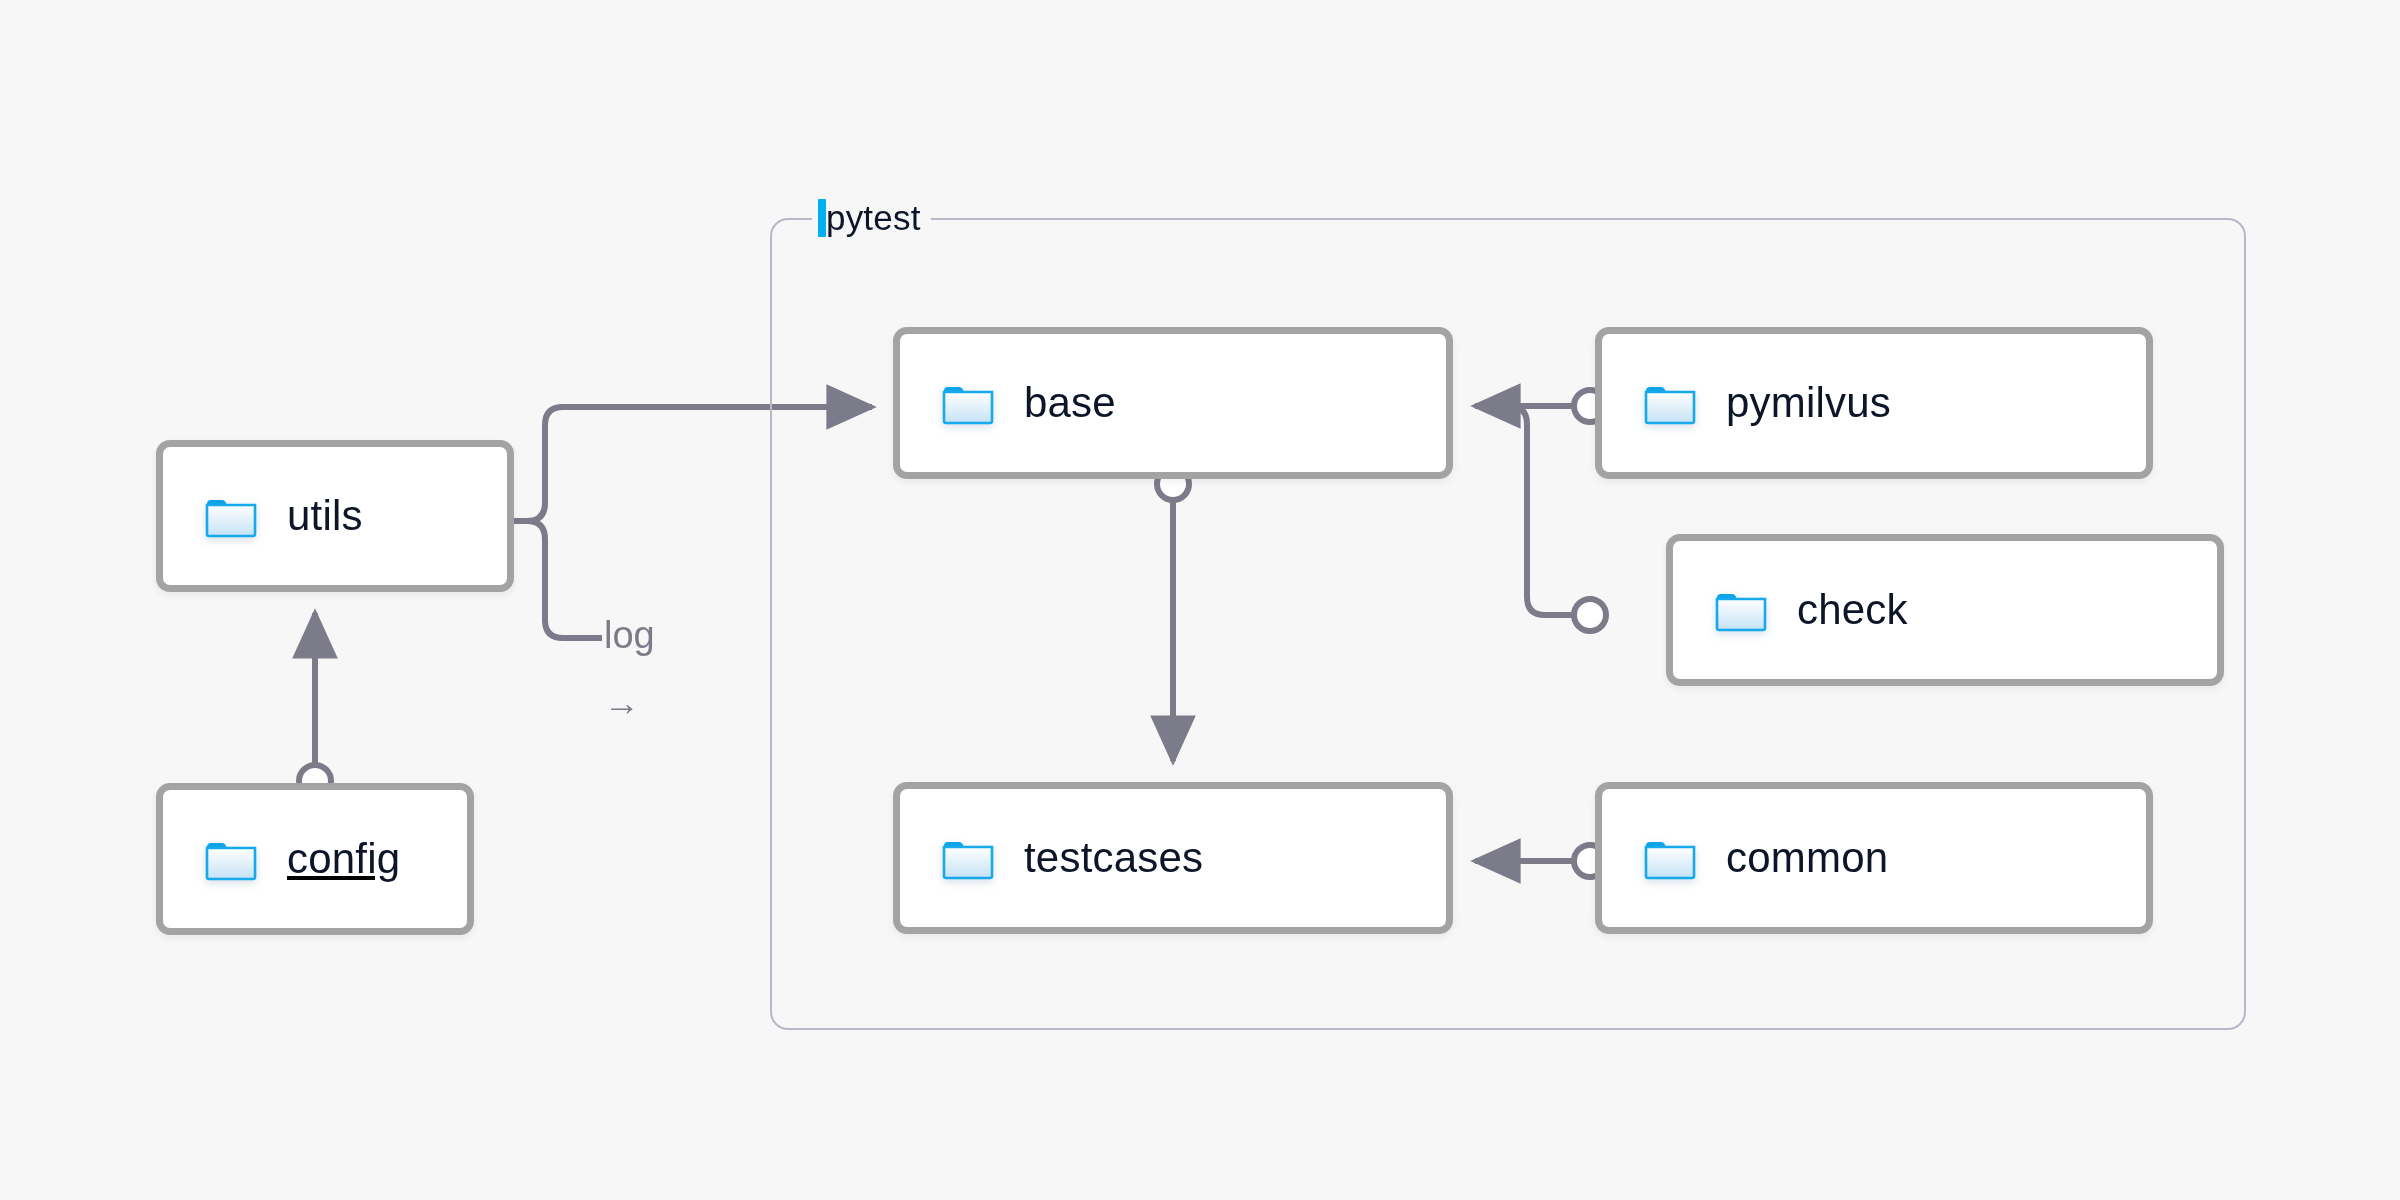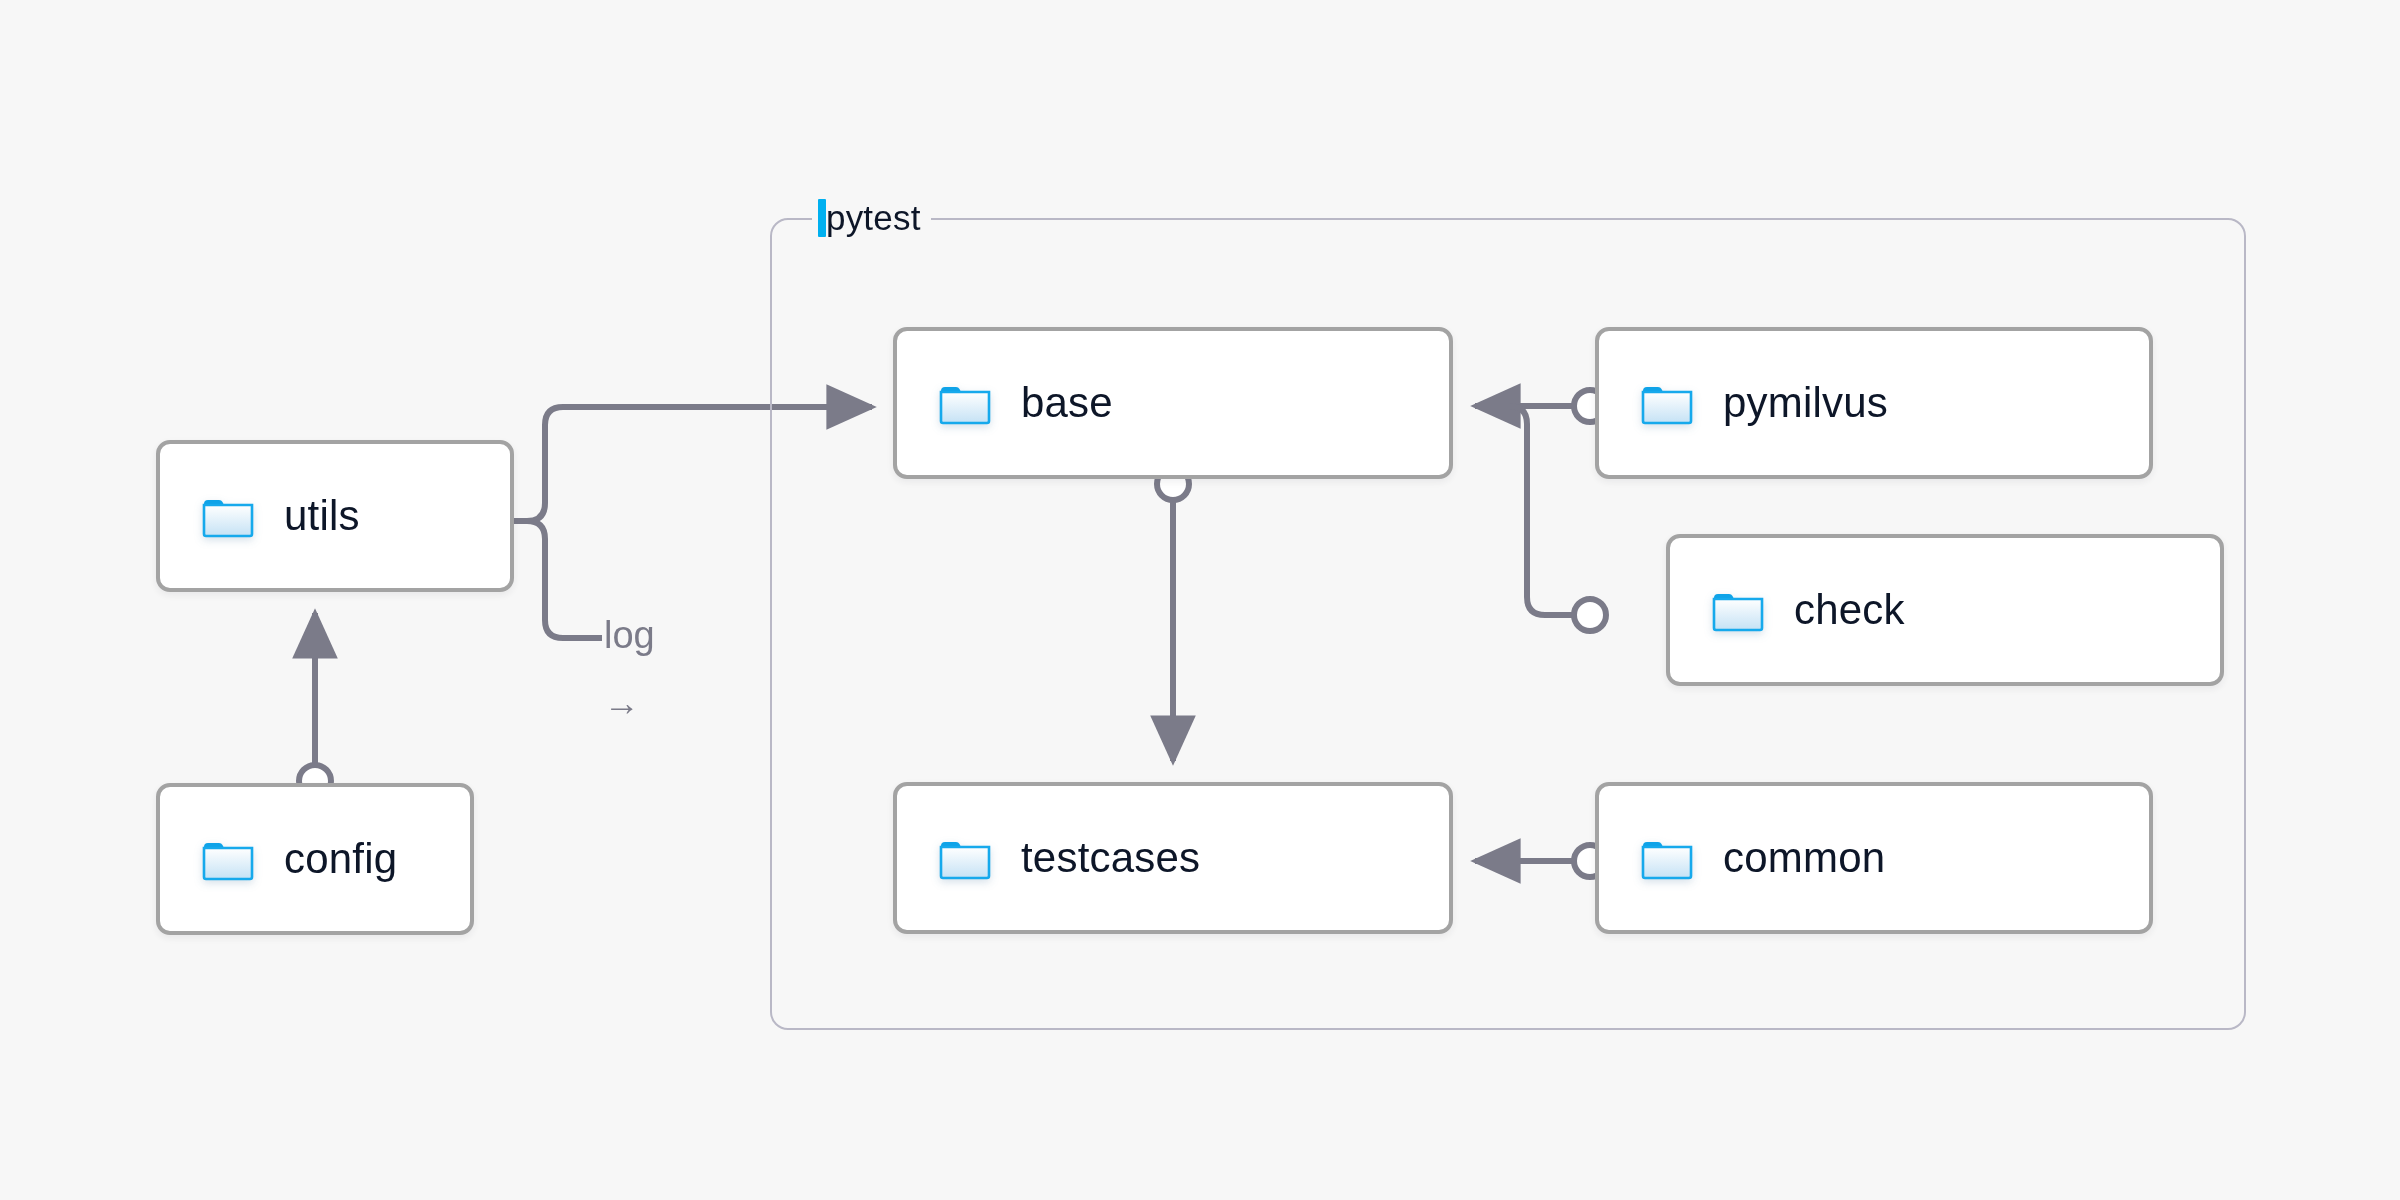--- a/index.html
+++ b/index.html
@@ -55,21 +55,21 @@
     color: #0d1628;
     letter-spacing: 0.2px;
     white-space: nowrap;
   }
 
   
   .node {
     position: absolute;
     box-sizing: border-box;
     background: #ffffff;
-    border: 4px solid #a3a3a3;
+    border: 7px solid #a3a3a3;
     border-radius: 14px;
     display: flex;
     align-items: center;
     box-shadow: 0 3px 7px rgba(40, 44, 63, 0.07);
     padding-left: 42px;
     gap: 30px;
   }
   .node-label {
     font-size: 42px;
     color: #0d1628;
@@ -157,21 +157,21 @@
   <div class="node" style="left:156px; top:440px; width:358px; height:152px;">
     <span class="folder-icon">
       <svg width="52" height="44" viewBox="0 0 52 44">
         <path d="M2 10 Q2 6 6 6 L17 6 Q19.5 6 20.5 8 L22 11 L2 11 Z" fill="#0fa3e8"></path>
         <path d="M2 11 L50 11 Q50 11 50 13 L50 40 Q50 42 48 42 L4 42 Q2 42 2 40 Z" fill="url(#folderGrad)" stroke="#16a9ec" stroke-width="2.6"></path>
       </svg>
     </span>
     <span class="node-label">utils</span>
   </div>
 
-  <div class="node" style="left:156px; top:783px; width:318px; height:152px;">
+  <div class="node" style="left:156px; top:783px; width:318px; height:152px;text-decoration:underline;">
     <span class="folder-icon">
       <svg width="52" height="44" viewBox="0 0 52 44">
         <path d="M2 10 Q2 6 6 6 L17 6 Q19.5 6 20.5 8 L22 11 L2 11 Z" fill="#0fa3e8"></path>
         <path d="M2 11 L50 11 Q50 11 50 13 L50 40 Q50 42 48 42 L4 42 Q2 42 2 40 Z" fill="url(#folderGrad)" stroke="#16a9ec" stroke-width="2.6"></path>
       </svg>
     </span>
     <span class="node-label">config</span>
   </div>
 
   <div class="node" style="left:893px; top:327px; width:560px; height:152px;">

